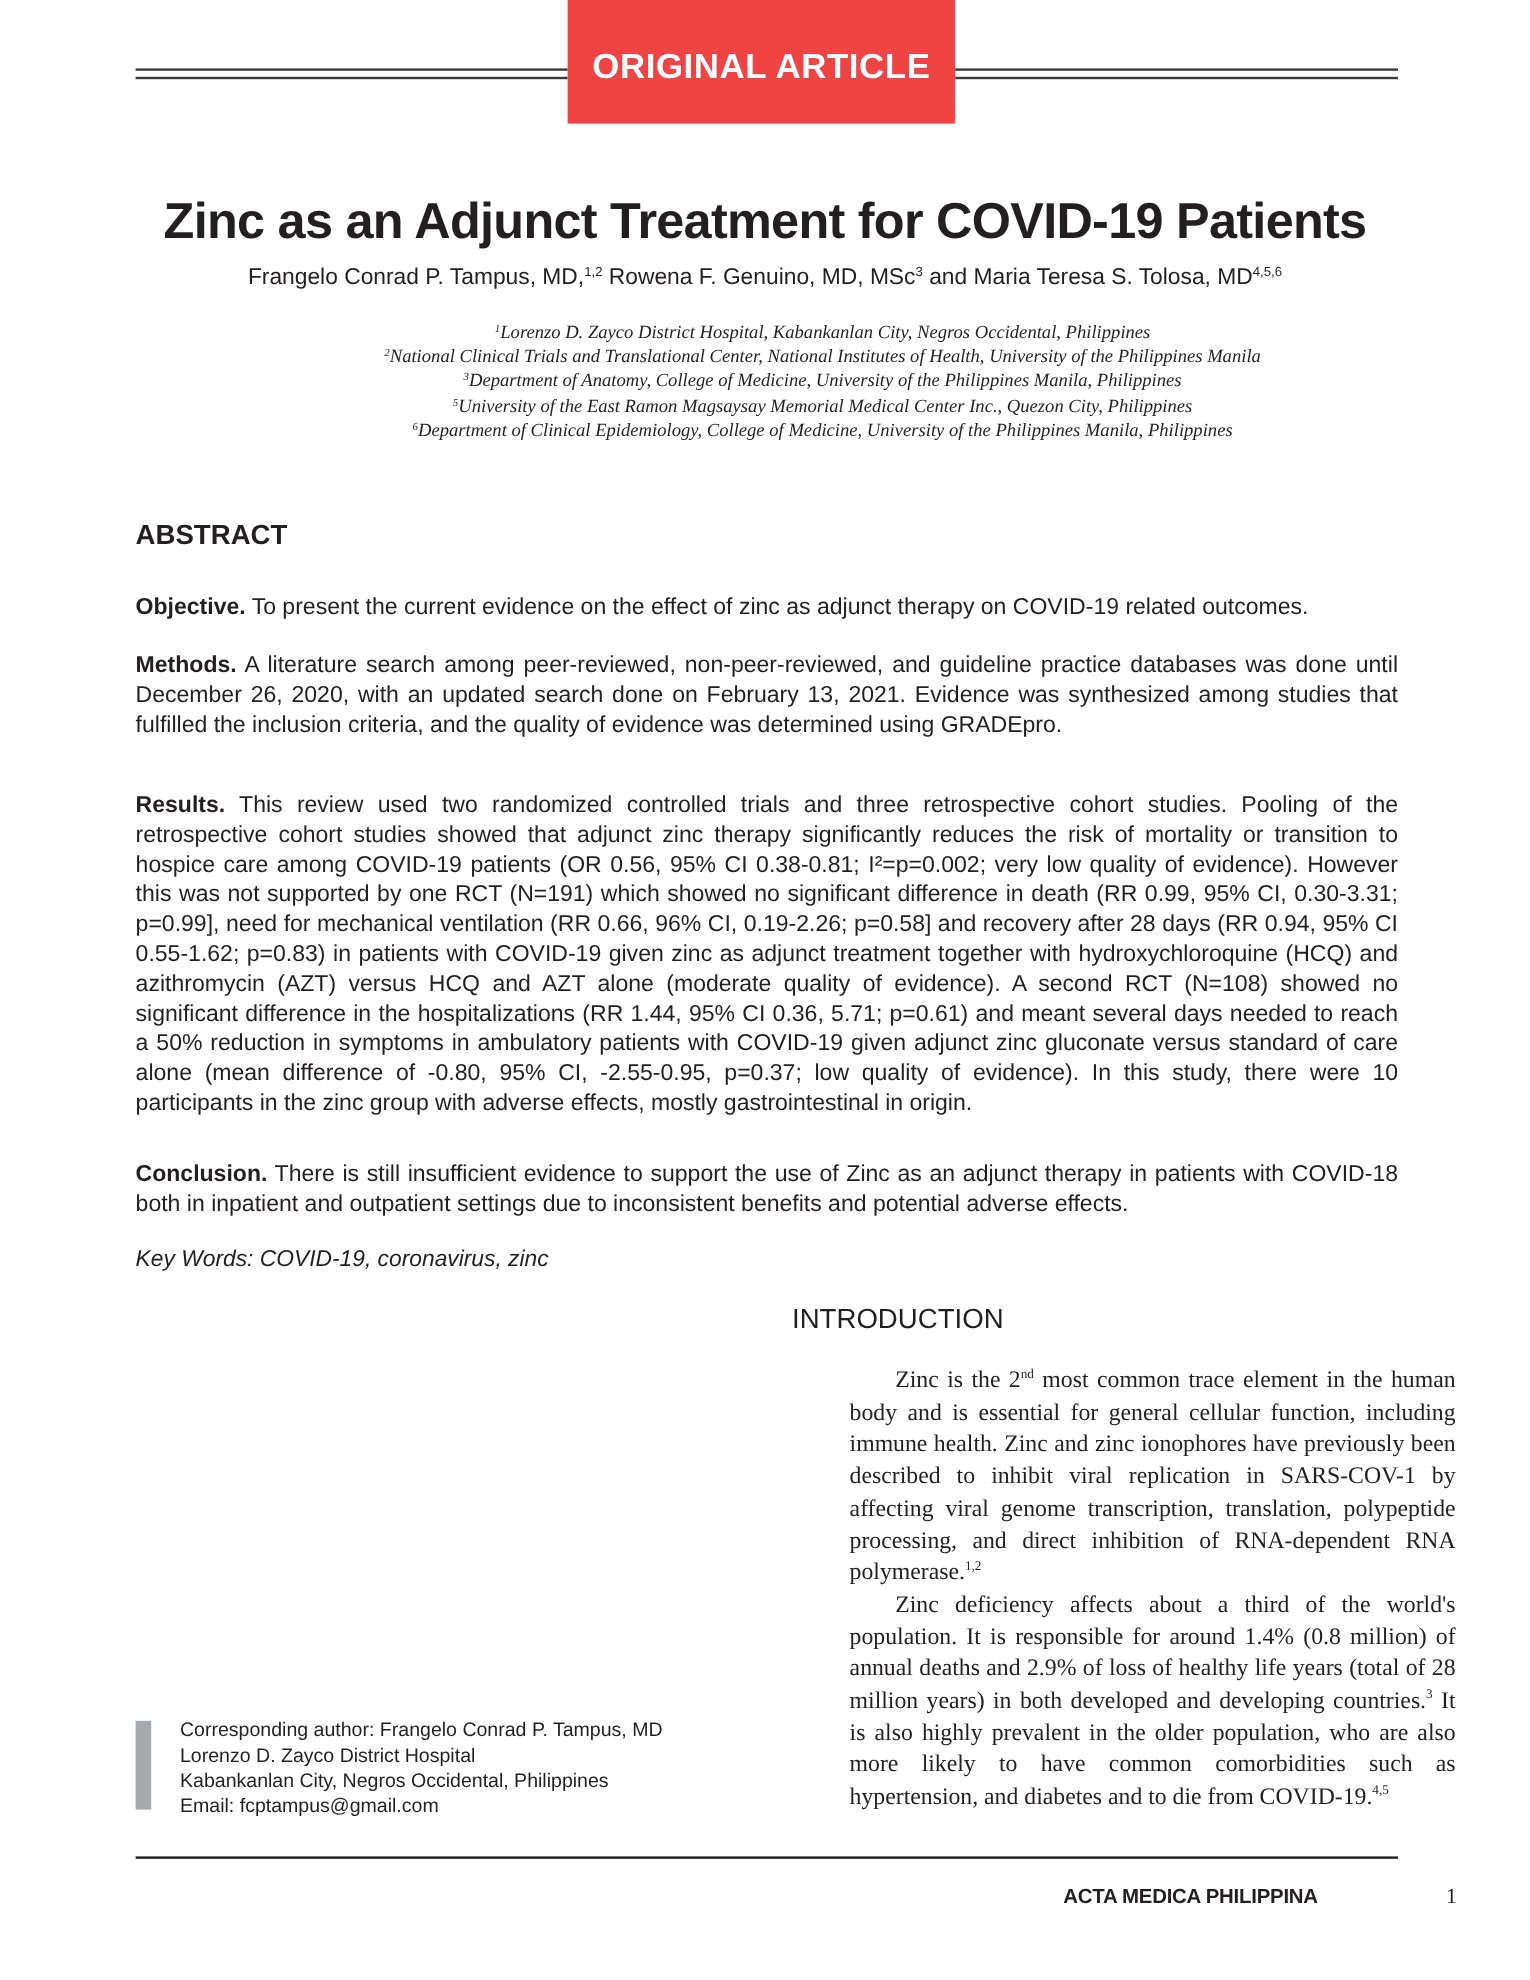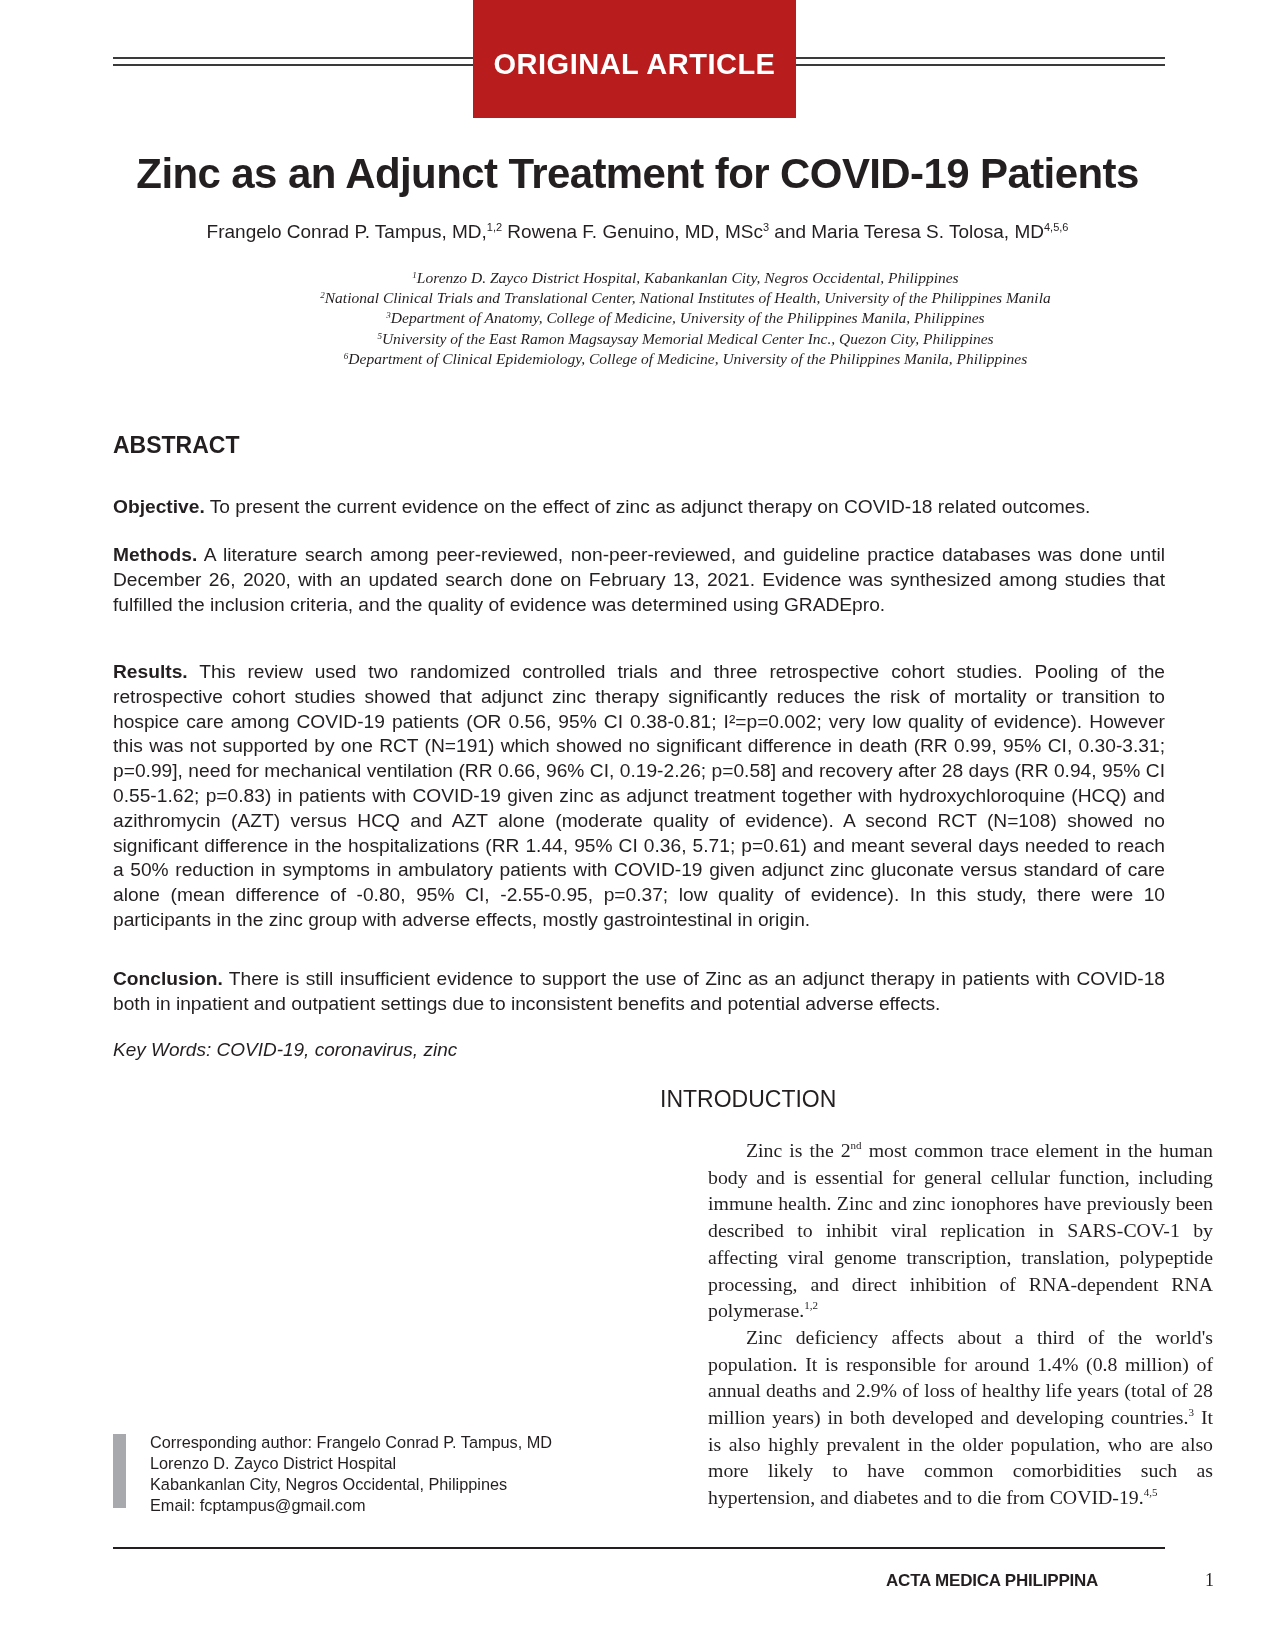--- a/index.html
+++ b/index.html
@@ -3,25 +3,25 @@
 <meta charset="utf-8">
 <style>
   html, body { margin: 0; padding: 0; background: #ffffff; }
   body { width: 1275px; height: 1650px; position: relative; overflow: hidden; color: #231f20; }
   .abs { position: absolute; }
   .sans { font-family: "Liberation Sans", "DejaVu Sans", sans-serif; }
   .serif { font-family: "Liberation Serif", "DejaVu Serif", serif; padding-left: 48px; }
 
   
   .hdr-line { position: absolute; height: 2px; background: #3a3a3a; }
-  .hdr-box { position: absolute; left: 473px; top: 0; width: 323px; height: 118px; background: #b91c1c;
+  .hdr-box { position: absolute; left: 473px; top: 0; width: 323px; height: 103px; background: #ef4444;
              display: flex; align-items: center; justify-content: center; }
   .hdr-box span { color: #ffffff; font-size: 29px; font-weight: bold; letter-spacing: 0.5px; margin-top: 10px; }
 
-  .title { left: 0; width: 1275px; top: 150px; text-align: center; font-size: 42px; font-weight: bold;
+  .title { left: 0; width: 1275px; top: 160px; text-align: center; font-size: 42px; font-weight: bold;
            letter-spacing: -0.6px; color: #231f20; }
   .authors { left: 0; width: 1275px; top: 221px; text-align: center; font-size: 19px; color: #231f20; }
   .authors sup { font-size: 11px; vertical-align: 7px; line-height: 0; }
 
   .affils { left: 0; width: 1275px; top: 268px; text-align: center; font-style: italic; font-size: 15.5px;
             line-height: 20.2px; color: #231f20; }
   .affils sup { font-size: 9px; vertical-align: 5px; line-height: 0; }
 
   .h-abstract { left: 113px; top: 432px; font-size: 23px; font-weight: bold; color: #231f20; }
 
@@ -63,21 +63,21 @@
   <div><sup>1</sup><span>Lorenzo D. Zayco District Hospital, Kabankanlan City, Negros Occidental, Philippines</span></div>
   <div><sup>2</sup><span>National Clinical Trials and Translational Center, National Institutes of Health, University of the Philippines Manila</span></div>
   <div><sup>3</sup><span>Department of Anatomy, College of Medicine, University of the Philippines Manila, Philippines</span></div>
   <div><sup>5</sup><span>University of the East Ramon Magsaysay Memorial Medical Center Inc., Quezon City, Philippines</span></div>
   <div><sup>6</sup><span>Department of Clinical Epidemiology, College of Medicine, University of the Philippines Manila, Philippines</span></div>
 </div>
 
 <div class="abs h-abstract sans">ABSTRACT</div>
 
 <div class="abs para sans" style="top:495px;">
-  <b>Objective.</b><span> To present the current evidence on the effect of zinc as adjunct therapy on COVID-18 related outcomes.</span>
+  <b>Objective.</b><span> To present the current evidence on the effect of zinc as adjunct therapy on COVID-19 related outcomes.</span>
 </div>
 
 <div class="abs para sans" style="top:543px;">
   <b>Methods.</b><span> A literature search among peer-reviewed, non-peer-reviewed, and guideline practice databases was done until December 26, 2020, with an updated search done on February 13, 2021. Evidence was synthesized among studies that fulfilled the inclusion criteria, and the quality of evidence was determined using GRADEpro.</span>
 </div>
 
 <div class="abs para sans" style="top:660px;">
   <b>Results.</b><span> This review used two randomized controlled trials and three retrospective cohort studies. Pooling of the retrospective cohort studies showed that adjunct zinc therapy significantly reduces the risk of mortality or transition to hospice care among COVID-19 patients (OR 0.56, 95% CI 0.38-0.81; I²=p=0.002; very low quality of evidence). However this was not supported by one RCT (N=191) which showed no significant difference in death (RR 0.99, 95% CI, 0.30-3.31; p=0.99], need for mechanical ventilation (RR 0.66, 96% CI, 0.19-2.26; p=0.58] and recovery after 28 days (RR 0.94, 95% CI 0.55-1.62; p=0.83) in patients with COVID-19 given zinc as adjunct treatment together with hydroxychloroquine (HCQ) and azithromycin (AZT) versus HCQ and AZT alone (moderate quality of evidence). A second RCT (N=108) showed no significant difference in the hospitalizations (RR 1.44, 95% CI 0.36, 5.71; p=0.61) and meant several days needed to reach a 50% reduction in symptoms in ambulatory patients with COVID-19 given adjunct zinc gluconate versus standard of care alone (mean difference of -0.80, 95% CI, -2.55-0.95, p=0.37; low quality of evidence). In this study, there were 10 participants in the zinc group with adverse effects, mostly gastrointestinal in origin.</span>
 </div>
 

